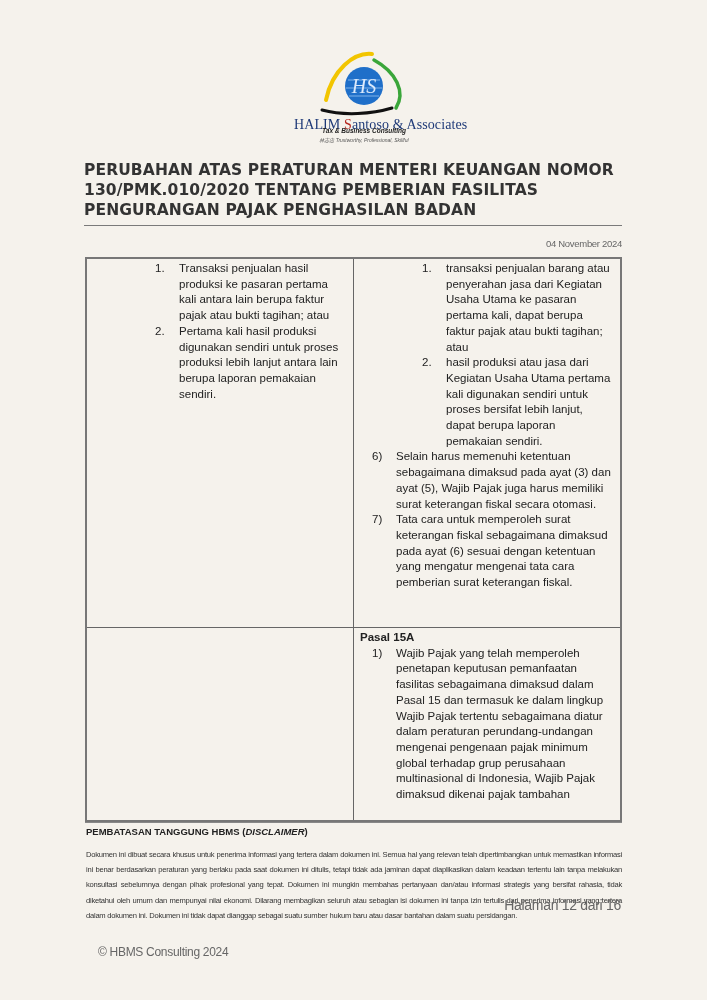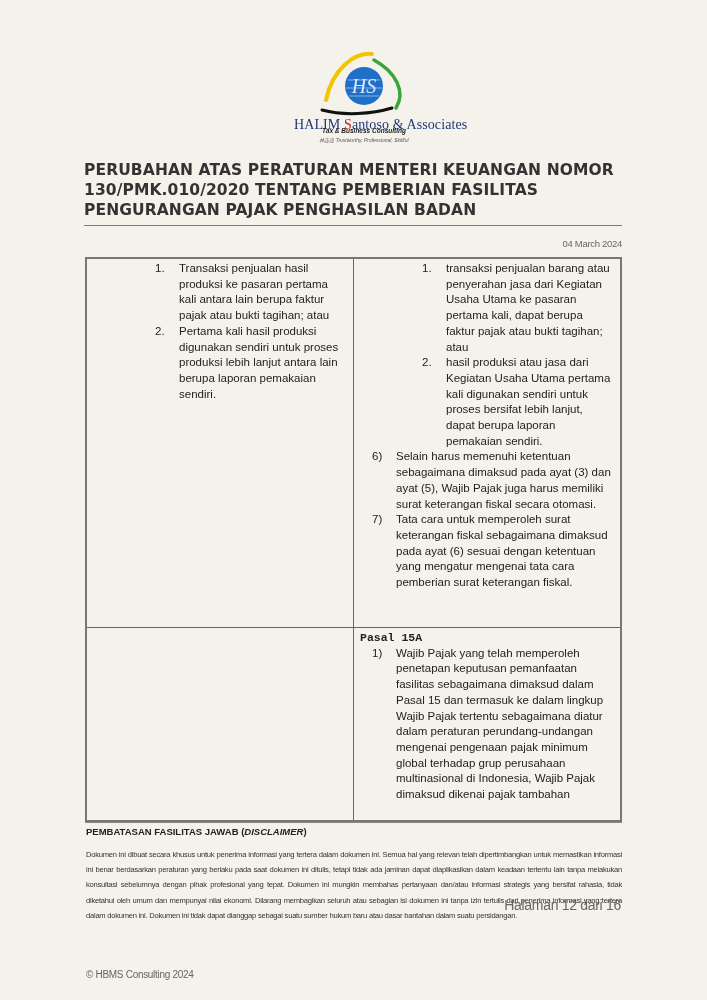--- a/index.html
+++ b/index.html
@@ -55,35 +55,35 @@
     width: 50%;
   }
   table.cmp tr.r1 td { height: 366px; }
   table.cmp tr.r2 td { height: 190px; }
   ol.num { margin: 0; padding: 0; list-style: none; }
   ol.num li { position: relative; }
   .sub li { padding-left: 86px; }
   .sub li .n { position: absolute; left: 62px; }
   .ayat li { padding-left: 36px; }
   .ayat li .n { position: absolute; left: 12px; }
-  .pasal { font-weight: bold; font-family: Liberation Mono, monospace; }
+  .pasal { font-weight: bold; }
   .disc-rule {
     position: absolute; left: 85px; top: 822px; width: 537px; border-top: 1.5px solid #888;
   }
   .disc-title {
     position: absolute; left: 86px; top: 826px;
     font-size: 9.5px; font-weight: bold; color: #222;
   }
   .disc-body {
     position: absolute; left: 86px; top: 847px; width: 536px;
     font-size: 7.6px; line-height: 15.2px; color: #333; text-align: justify;
     letter-spacing: -0.25px;
   }
   .footer-left {
-    position: absolute; left: 86px; top: 945px; font-size: 10px; color: #666; letter-spacing: -0.3px; margin-top: 24px;
+    position: absolute; left: 98px; top: 945px; font-size: 12px; color: #666; letter-spacing: -0.3px;
   }
   .footer-right {
     position: absolute; right: 86px; top: 897px; font-size: 14px; color: #666; letter-spacing: -0.3px;
   }
 </style>
 </head>
 <body>
 
 <div class="logo">
   <svg width="100" height="68" viewBox="0 0 100 68">
@@ -94,21 +94,21 @@
     <path d="M34 30 H66 M32 38 H68 M35 46 H65" stroke="#7fb3ea" stroke-width="1"></path>
     <text x="50" y="43" text-anchor="middle" font-family="Liberation Serif, serif" font-size="20" font-style="italic" fill="#dbe9fb">HS</text>
   </svg>
   <div class="brand"><span>HALIM </span><span class="s">S</span><span>antoso &amp; Associates</span></div>
   <div class="tag1">Tax &amp; Business Consulting</div>
   <div class="tag2">林志忠 Trustworthy, Professional, Skillful</div>
 </div>
 
 <div class="title">PERUBAHAN ATAS PERATURAN MENTERI KEUANGAN NOMOR 130/PMK.010/2020 TENTANG PEMBERIAN FASILITAS PENGURANGAN PAJAK PENGHASILAN BADAN</div>
 <div class="title-rule"></div>
-<div class="date">04 March 2024</div>
+<div class="date">04 November 2024</div>
 
 <table class="cmp">
   <tbody>
       <tr class="r1">
     <td>
       <ol class="num sub">
         <li><span class="n">1.</span><span>Transaksi penjualan hasil produksi ke pasaran pertama kali antara lain berupa faktur pajak atau bukti tagihan; atau</span></li>
         <li><span class="n">2.</span><span>Pertama kali hasil produksi digunakan sendiri untuk proses produksi lebih lanjut antara lain berupa laporan pemakaian sendiri.</span></li>
       </ol>
     </td>
@@ -129,17 +129,17 @@
       <div class="pasal">Pasal 15A</div>
       <ol class="num ayat">
         <li><span class="n">1)</span><span>Wajib Pajak yang telah memperoleh penetapan keputusan pemanfaatan fasilitas sebagaimana dimaksud dalam Pasal 15 dan termasuk ke dalam lingkup Wajib Pajak tertentu sebagaimana diatur dalam peraturan perundang-undangan mengenai pengenaan pajak minimum global terhadap grup perusahaan multinasional di Indonesia, Wajib Pajak dimaksud dikenai pajak tambahan</span></li>
       </ol>
     </td>
   </tr>
 </tbody>
   </table>
 
 <div class="disc-rule"></div>
-<div class="disc-title"><span>PEMBATASAN FASILITAS JAWAB (</span><i>DISCLAIMER</i><span>)</span></div>
+<div class="disc-title"><span>PEMBATASAN TANGGUNG HBMS (</span><i>DISCLAIMER</i><span>)</span></div>
 <div class="disc-body">Dokumen ini dibuat secara khusus untuk penerima informasi yang tertera dalam dokumen ini. Semua hal yang relevan telah dipertimbangkan untuk memastikan informasi ini benar berdasarkan peraturan yang berlaku pada saat dokumen ini ditulis, tetapi tidak ada jaminan dapat diaplikasikan dalam keadaan tertentu lain tanpa melakukan konsultasi sebelumnya dengan pihak profesional yang tepat. Dokumen ini mungkin membahas pertanyaan dan/atau informasi strategis yang bersifat rahasia, tidak diketahui oleh umum dan mempunyai nilai ekonomi. Dilarang membagikan seluruh atau sebagian isi dokumen ini tanpa izin tertulis dari penerima informasi yang tertera dalam dokumen ini. Dokumen ini tidak dapat dianggap sebagai suatu sumber hukum baru atau dasar bantahan dalam suatu persidangan.</div>
 
 <div class="footer-left">© HBMS Consulting 2024</div>
 <div class="footer-right">Halaman 12 dari 16</div>
 
 </body></html>

